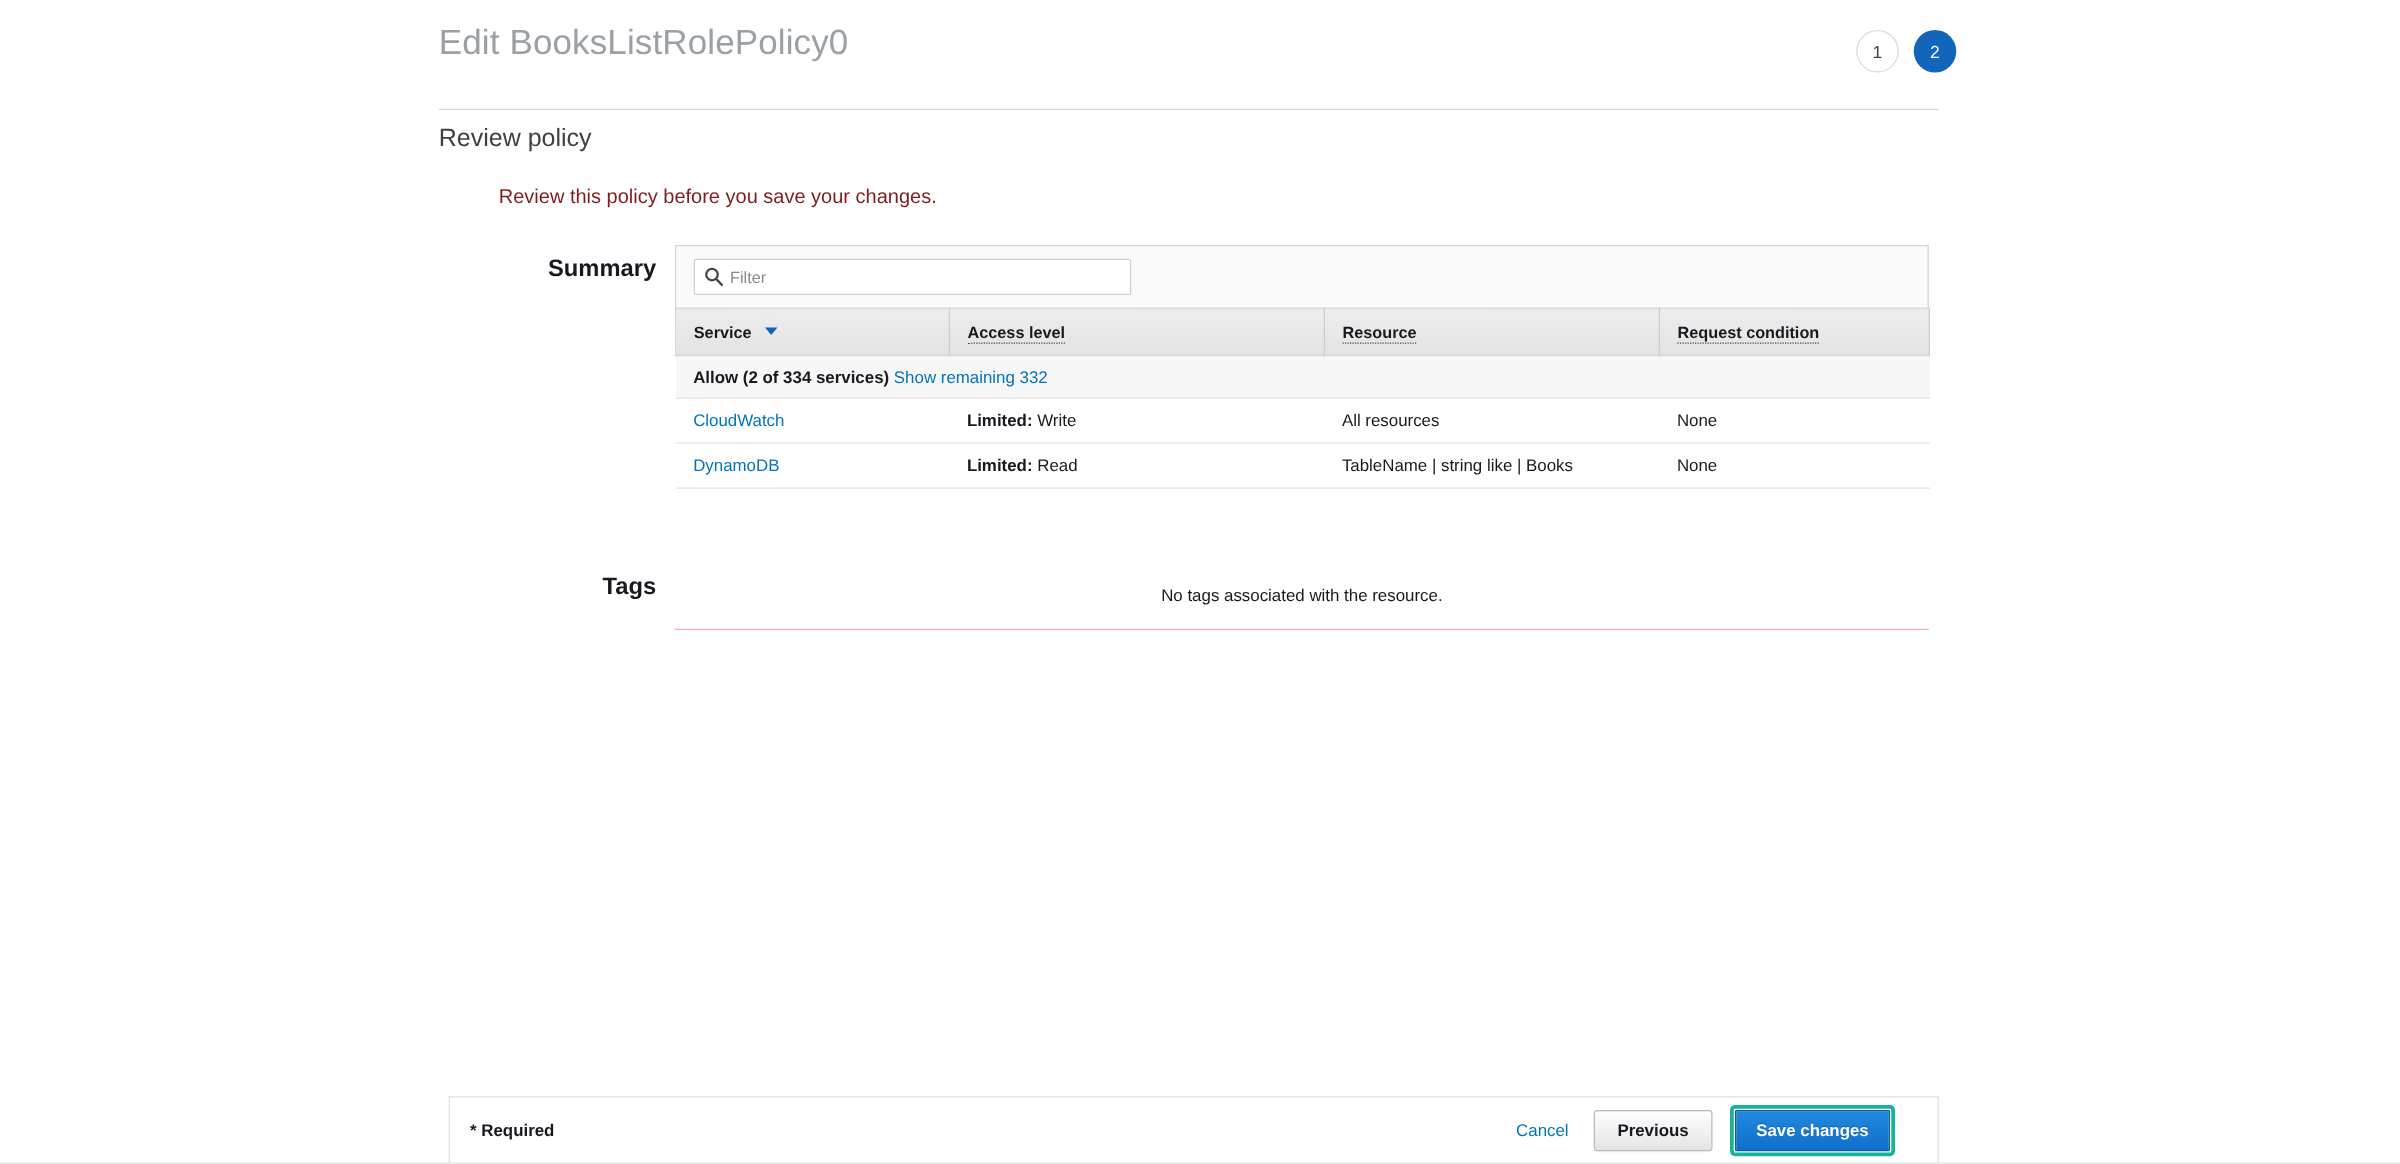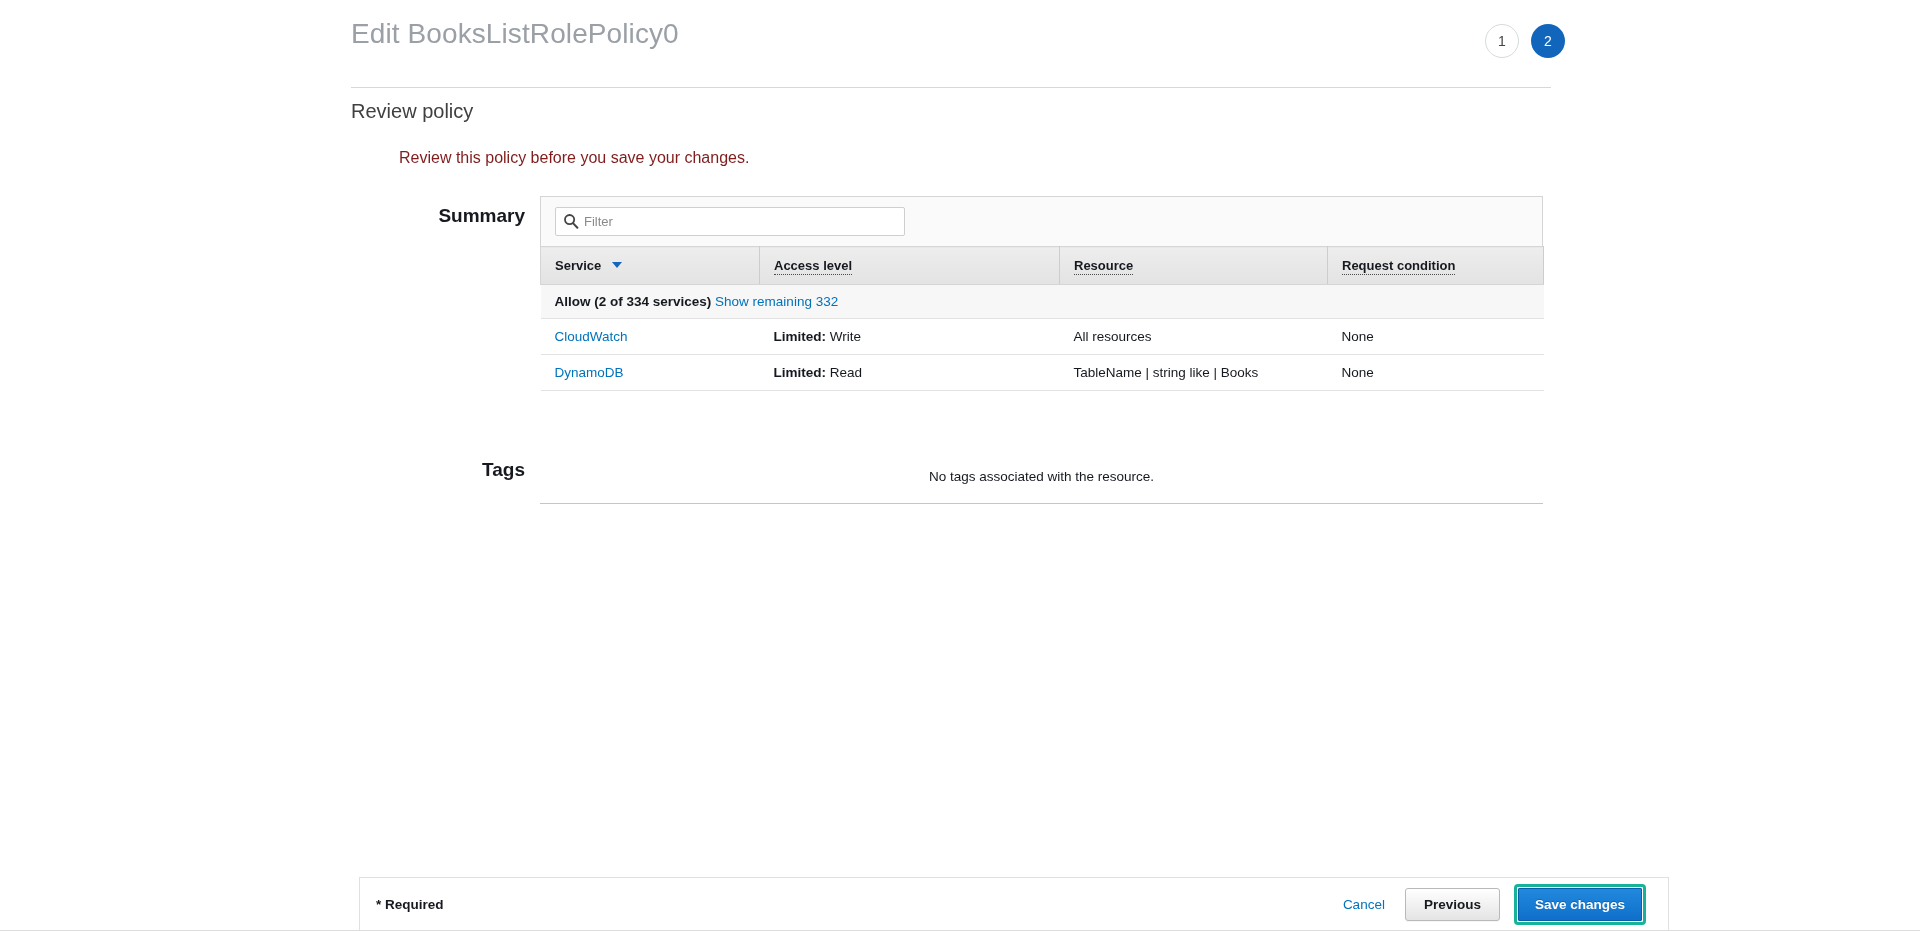--- a/index.html
+++ b/index.html
@@ -132,23 +132,23 @@
     width: 0; height: 0; border-left: 7px solid transparent;
     border-right: 7px solid transparent; border-top: 9px solid #8b9a9a;
   }
   .tags-empty {
     height: 54px; display: flex; align-items: center; justify-content: center;
     border-bottom: 1px solid #f9a8d4; font-size: 13.5px; color: #16191f;
   }
 
   
   .footer-bar {
-    position: absolute; left: 359px; top: 877px; width: 1310px; height: 54px;
+    position: absolute; left: 359px; top: 877px; width: 1192px; height: 54px;
     background: #fff; border: 1px solid #e0e0e0; border-bottom: none;
-    display: flex; align-items: center; padding: 0 22px 0 16px;
+    display: flex; align-items: center; padding: 0 34px 0 16px;
   }
   .required { font-size: 13.5px; font-weight: 700; color: #16191f; }
   .footer-actions { margin-left: auto; display: flex; align-items: center; gap: 14px; }
   .btn-link {
     font-size: 13.5px; color: #0073bb; cursor: pointer; background: none; border: none;
     font-family: inherit; padding: 4px 6px;
   }
   .btn-gray {
     font-size: 13.5px; font-weight: 700; color: #16191f;
     background: linear-gradient(to bottom, #ffffff 0%, #e4e4e4 100%);

